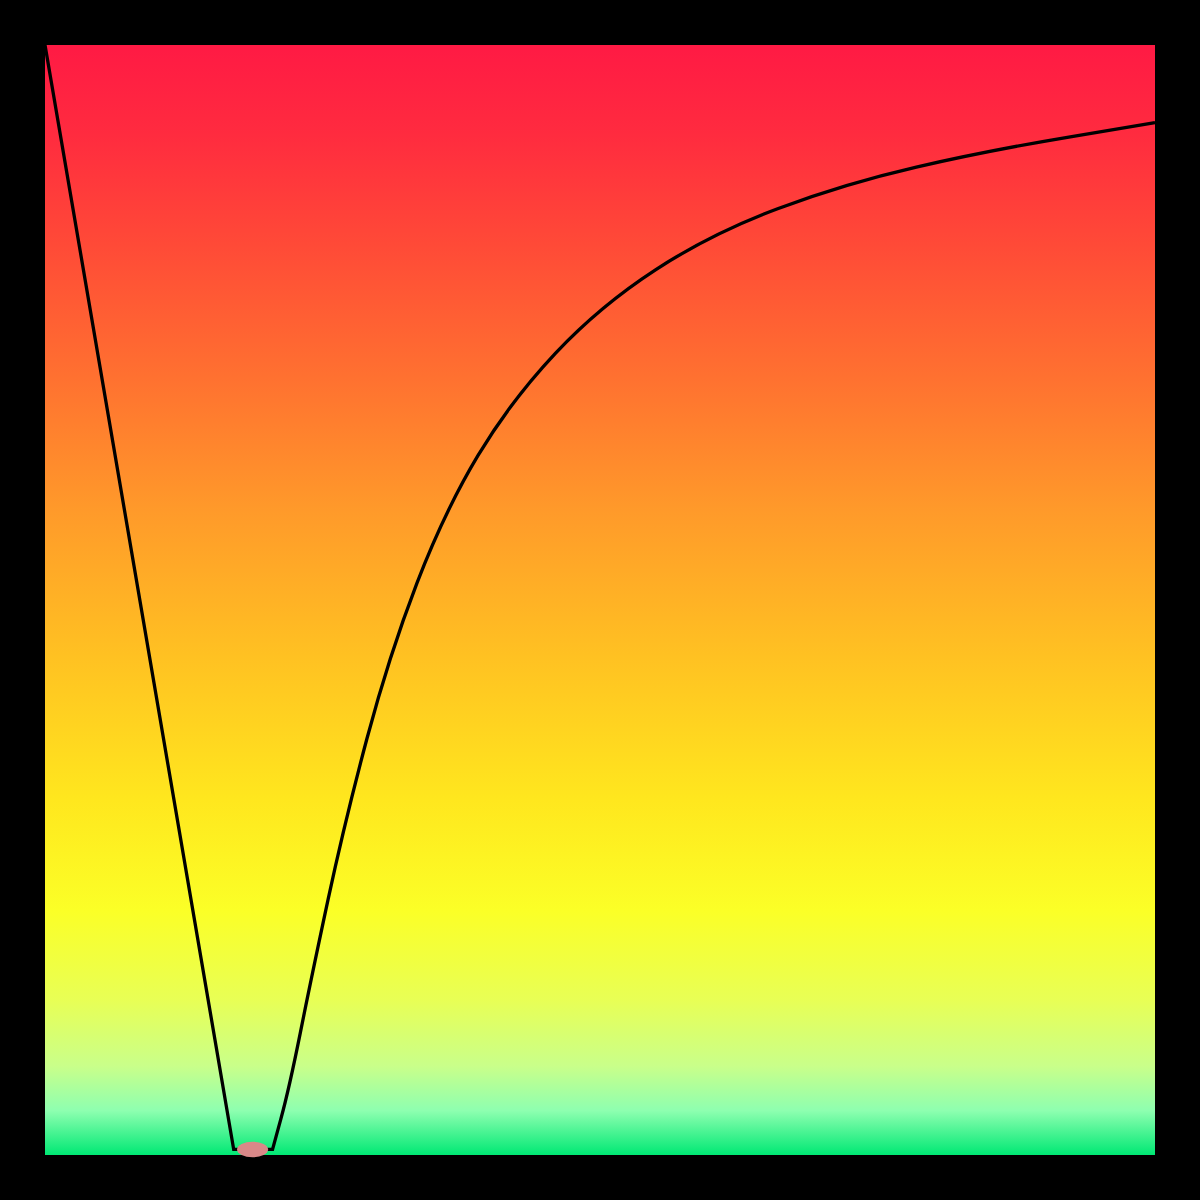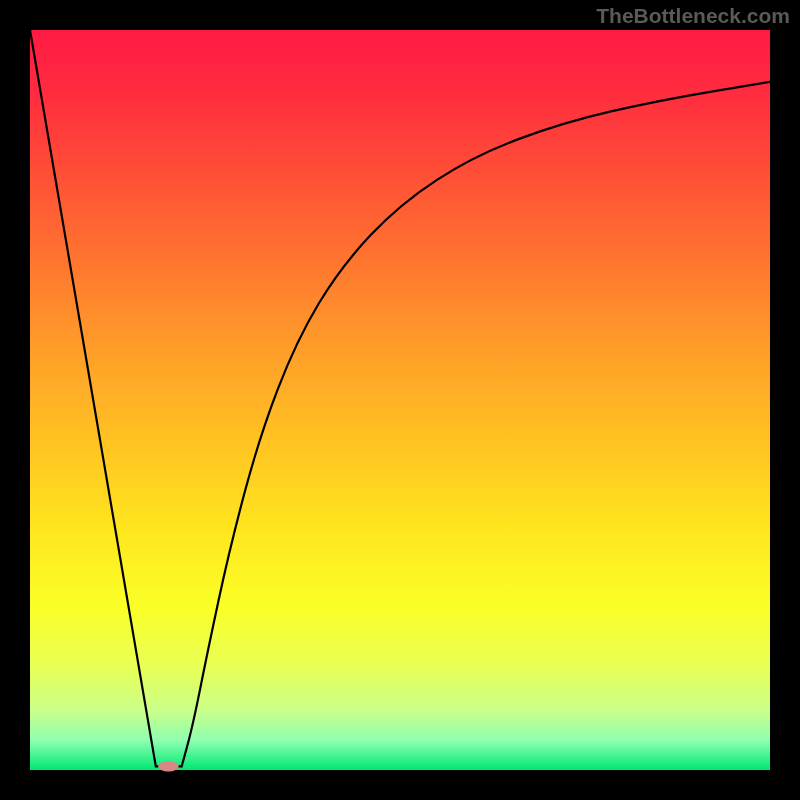--- a/index.html
+++ b/index.html
@@ -26,21 +26,20 @@
     z-index: 10;
   }
   svg {
     display: block;
   }
 </style>
 </head>
 <body>
 
 <div class="chart-container">
-  <div class="watermark">TheBottleneck.com</div>
   <svg id="chart-svg" width="800" height="800">
     <defs>
       <linearGradient id="bg-grad" x1="0" y1="0" x2="0" y2="1">
           <stop offset="0%" stop-color="#ff1a44"></stop>
           <stop offset="8%" stop-color="#ff2b3f"></stop>
           <stop offset="18%" stop-color="#ff4a37"></stop>
           <stop offset="30%" stop-color="#ff7130"></stop>
           <stop offset="42%" stop-color="#ff9a2a"></stop>
           <stop offset="55.00000000000001%" stop-color="#ffc122"></stop>
           <stop offset="68%" stop-color="#ffe71e"></stop>

